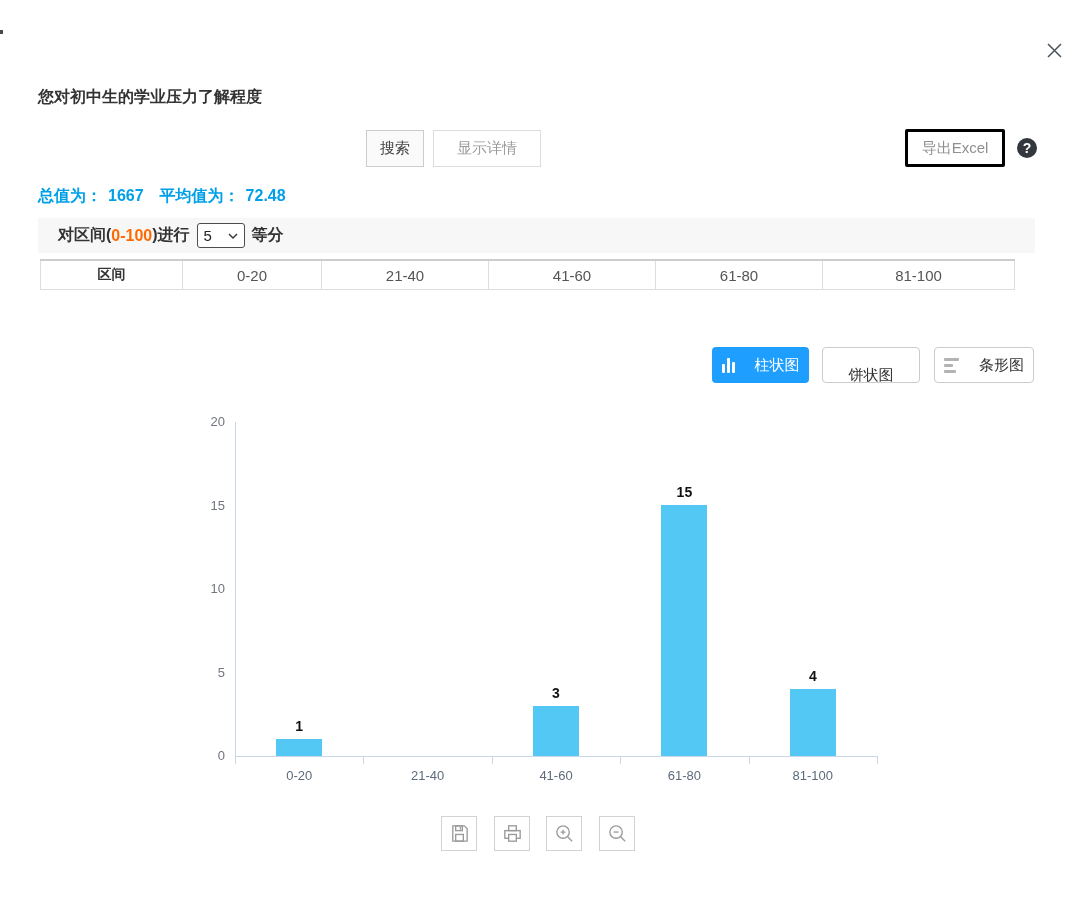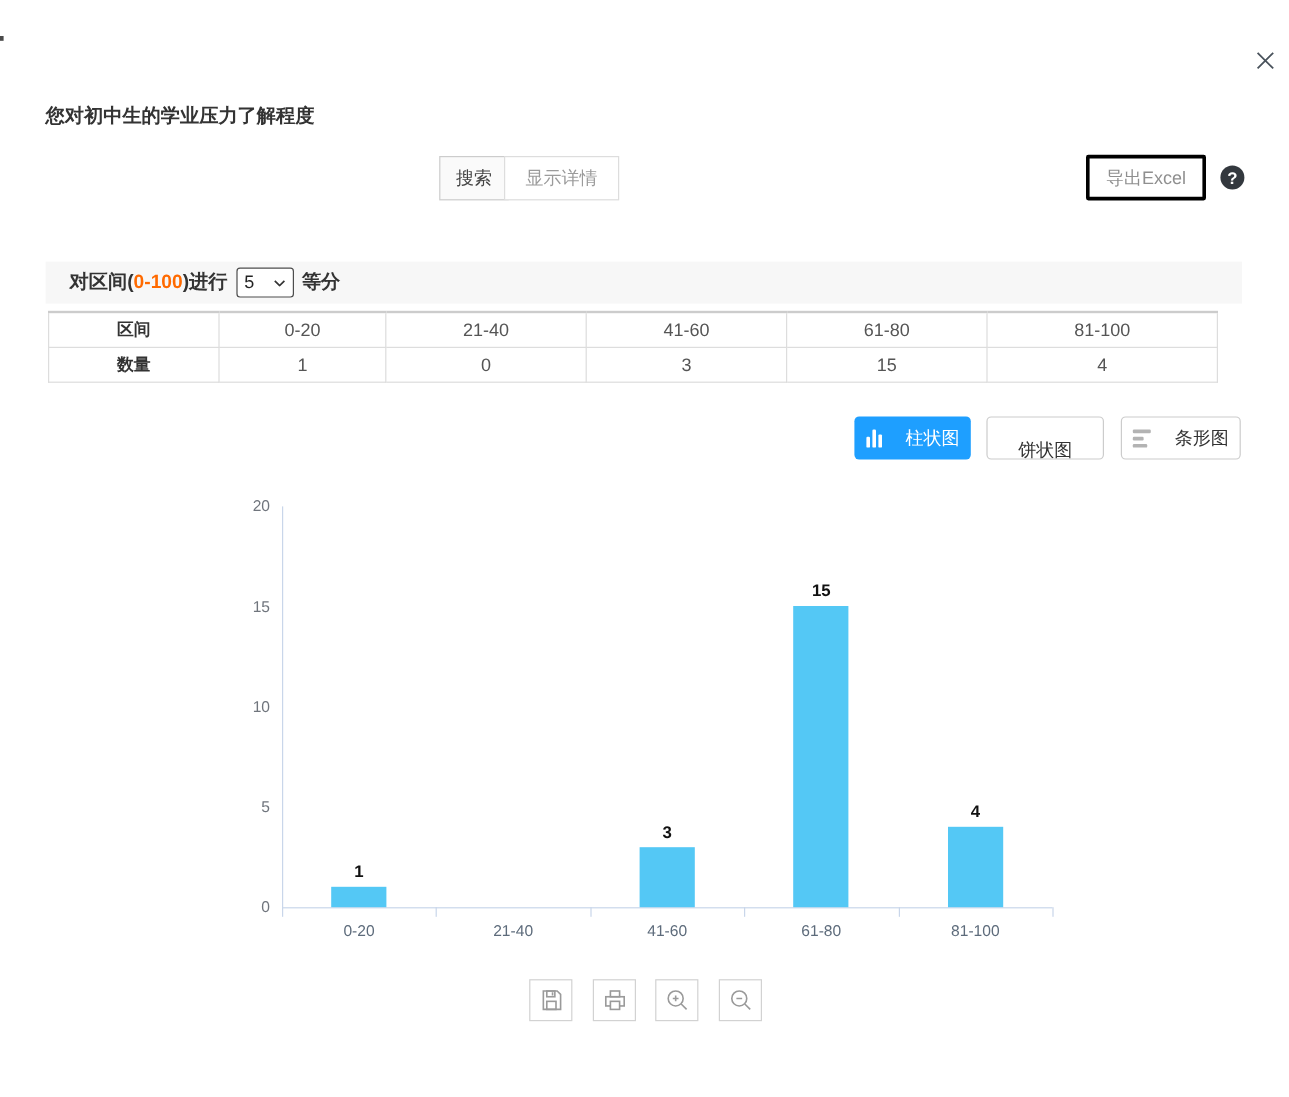--- a/index.html
+++ b/index.html
@@ -5,21 +5,21 @@
   html,body{margin:0;padding:0;}
   #page{position:relative;width:1074px;height:914px;background:#fff;font-family:"Liberation Sans","DejaVu Sans",sans-serif;overflow:hidden;margin-top:30px;}
   .abs{position:absolute;}
   #corner-artifact{left:0;top:0;width:3px;height:4px;background:#4a4a4a;}
   #close-btn{left:1045px;top:11px;width:18px;height:18px;display:flex;align-items:center;justify-content:center;cursor:pointer;}
   #title{left:38px;top:57px;font-size:16px;font-weight:bold;color:#333;}
   #search-input{left:38px;top:100px;width:328px;height:37px;border:1px solid #ccc;box-sizing:border-box;padding:0 12px;font-size:14px;color:#333;outline:none;}
   #search-input::placeholder{color:#a8a8a8;}
   .btn{display:flex;align-items:center;justify-content:center;box-sizing:border-box;cursor:pointer;}
   #search-btn{left:366px;top:100px;width:58px;height:37px;border:1px solid #ccc;background:#fafafa;font-size:15px;color:#444;}
-  #detail-btn{left:420px;top:100px;width:96px;height:37px;border:1px solid #ddd;background:#fff;font-size:15px;color:#9b9b9b;}
+  #detail-btn{left:433px;top:100px;width:108px;height:37px;border:1px solid #ddd;background:#fff;font-size:15px;color:#9b9b9b;}
   #export-btn{left:905px;top:99px;width:100px;height:38px;border:3px solid #000000;background:#fff;font-size:15px;color:#8f8f8f;border-radius:2px;}
   #help-icon{left:1017px;top:108px;width:20px;height:20px;border-radius:50%;background:#33383e;color:#fff;font-size:14px;font-weight:bold;display:flex;align-items:center;justify-content:center;}
   #totals{left:38px;top:156px;font-size:16px;font-weight:bold;color:#00a0e9;}
   #totals span{margin-right:6px;}
   #totals .num{margin-right:16px;}
   #band{left:38px;top:188px;width:997px;height:35px;background:#f7f7f7;display:flex;align-items:center;font-size:16px;font-weight:bold;color:#333;}
   #band .pad{padding-left:20px;display:flex;align-items:center;}
   #band .orange{color:#ff6a00;text-align:right;}
   #interval-select{width:48px;height:25px;border:1px solid #4d4d4d;border-radius:3px;background:#fff;margin:0 7px;display:flex;align-items:center;justify-content:space-between;padding:0 6px;box-sizing:border-box;font-weight:normal;font-size:15px;color:#222;cursor:pointer;}
   table#dist{position:absolute;left:40px;top:229px;width:974px;border-collapse:collapse;table-layout:fixed;font-size:15px;color:#555;}
@@ -58,20 +58,23 @@
       </svg>
   </div>
 
   <div class="abs" id="title">您对初中生的学业压力了解程度</div>
 
   <div class="abs btn" id="search-btn">搜索</div>
   <div class="abs btn" id="detail-btn">显示详情</div>
   <div class="abs btn" id="export-btn">导出Excel</div>
   <div class="abs" id="help-icon">?</div>
 
+  <div class="abs" id="totals">
+    <span>总值为：</span><span class="num">1667</span><span>平均值为：</span><span>72.48</span>
+  </div>
 
   <div class="abs" id="band">
     <div class="pad">
       <span>对区间(</span>
         <span class="orange">0-100</span>
         <span>)进行</span>
       <div id="interval-select">
         <span>5</span>
         <svg width="10" height="6" viewBox="0 0 10 6">
             <path d="M1 1 L5 5 L9 1" stroke="#333" stroke-width="1.4" fill="none"></path>
@@ -91,28 +94,20 @@
         <col style="width:192px">
       </colgroup>
     <tbody id="dist-body">
         <tr>
           <td class="hd">区间</td>
           <td>0-20</td>
           <td>21-40</td>
           <td>41-60</td>
           <td>61-80</td>
           <td>81-100</td>
-        </tr>
-        <tr>
-          <td class="hd">数量</td>
-          <td>1</td>
-          <td>0</td>
-          <td>3</td>
-          <td>15</td>
-          <td>4</td>
         </tr>
       </tbody>
   </table>
 
   <div class="abs tab active" id="tab-bar">
     <span class="bars-icon">
         <i style="height:9px"></i>
         <i style="height:15px"></i>
         <i style="height:11px"></i>
       </span>

